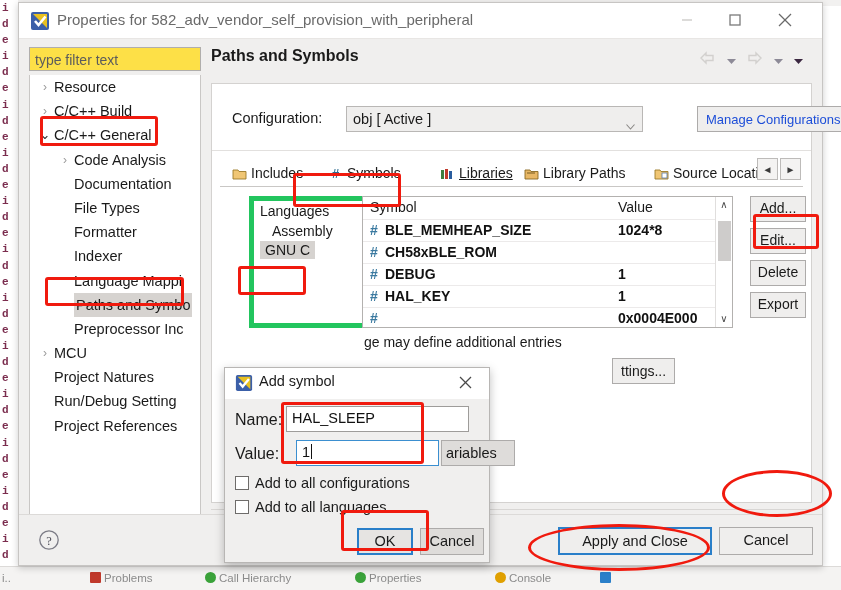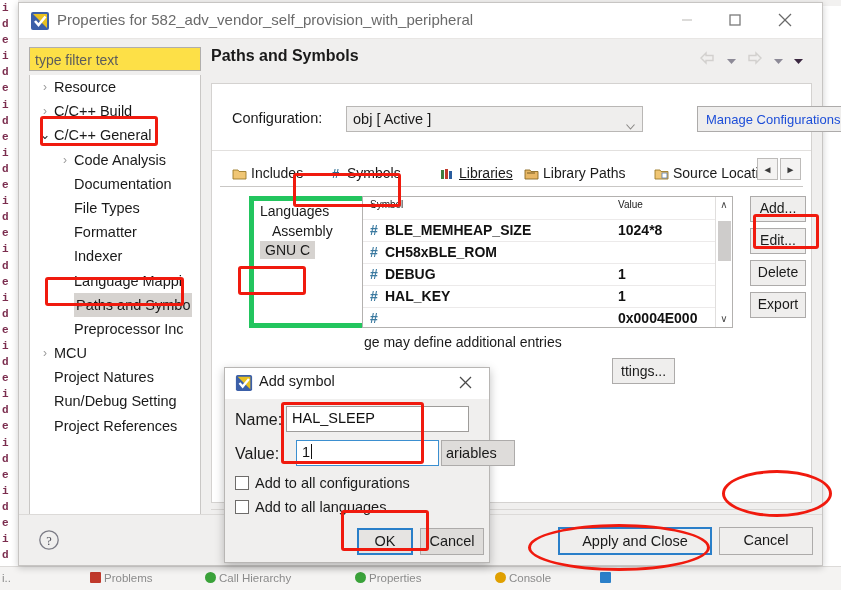--- a/index.html
+++ b/index.html
@@ -170,21 +170,21 @@
   }
   .lang-item { font-size: 14px; color: #1a1a1a; padding: 2px 6px; white-space: nowrap; }
   .lang-item.indent { padding-left: 18px; }
   .lang-item.sel { background: #d6d3d0; display: inline-block; margin-left: 6px; padding: 1px 5px; }
 
   .sym-box {
     position: absolute; left: 150px; top: 112px; width: 371px; height: 132px;
     background: #ffffff; border: 1px solid #b3b1af; overflow: hidden;
   }
   .sym-head {
-    height: 22px; font-size: 10px; color: #1a1a1a; position: relative;
+    height: 22px; font-size: 14px; color: #1a1a1a; position: relative;
   }
   .sym-head .c1 { position: absolute; left: 7px; top: 2px; }
   .sym-head .c2 { position: absolute; left: 255px; top: 2px; }
   .sym-row {
     position: relative; height: 22px; border-top: 1px solid #eceaea;
     font-size: 14px; font-weight: bold; color: #111;
   }
   .sym-row .hash {
     position: absolute; left: 7px; top: 2px; color: #3b7aa0; font-weight: bold;
   }

